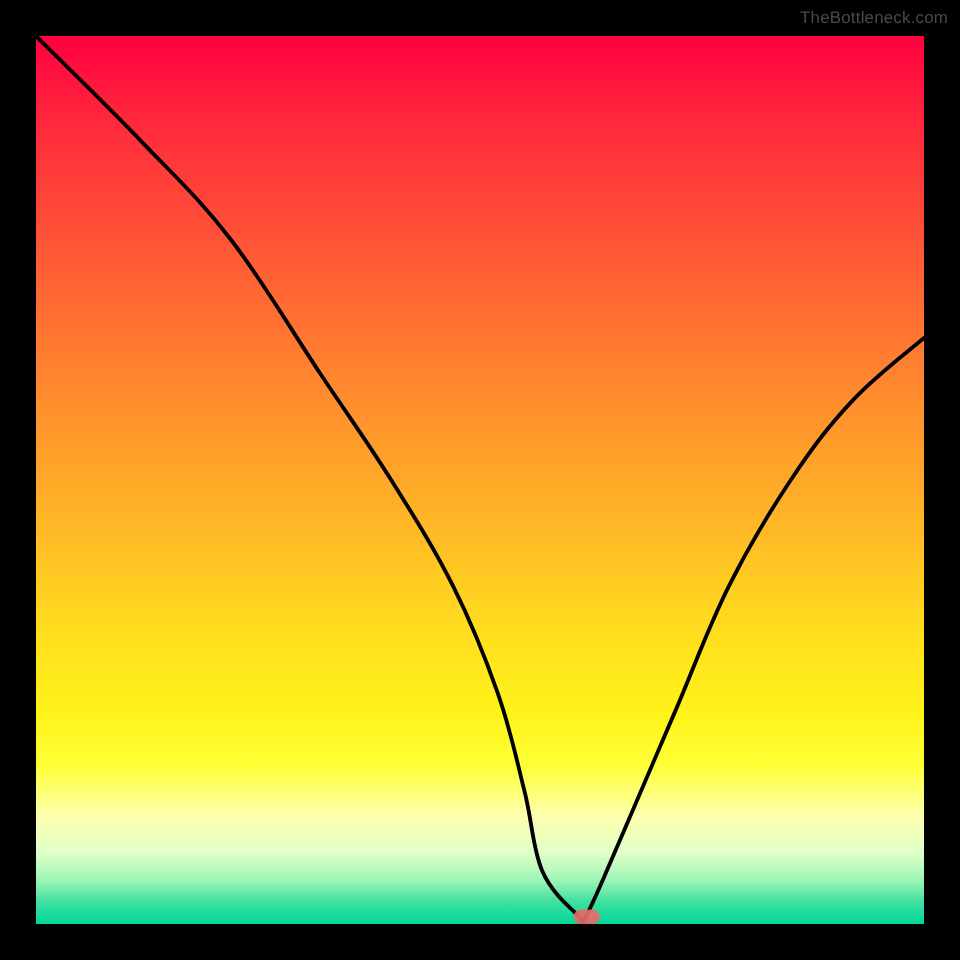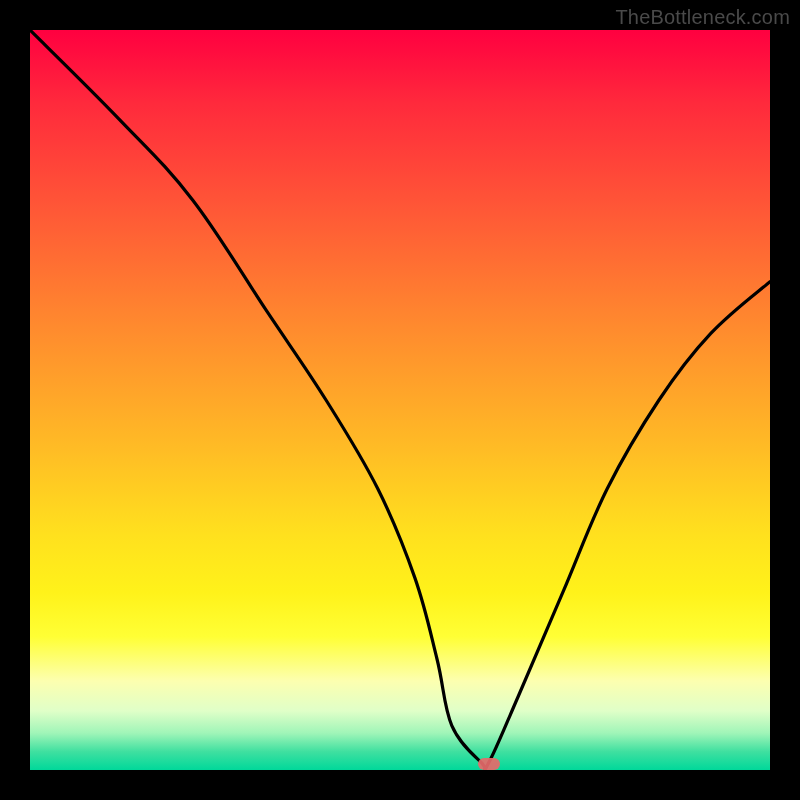--- a/index.html
+++ b/index.html
@@ -39,21 +39,21 @@
       #a0f5b8 95%,
       #40e0a0 97.5%,
       #00d89a 100%
     );
   }
   .attribution {
     position: absolute;
     top: 6px;
     right: 10px;
     color: #4a4a4a;
-    font-size: 20px;
+    font-size: 14px;
     font-weight: 500;
     letter-spacing: 0.2px;
   }
   svg.curve {
     position: absolute;
     left: 0;
     top: 0;
     width: 740px;
     height: 740px;
     pointer-events: none;

